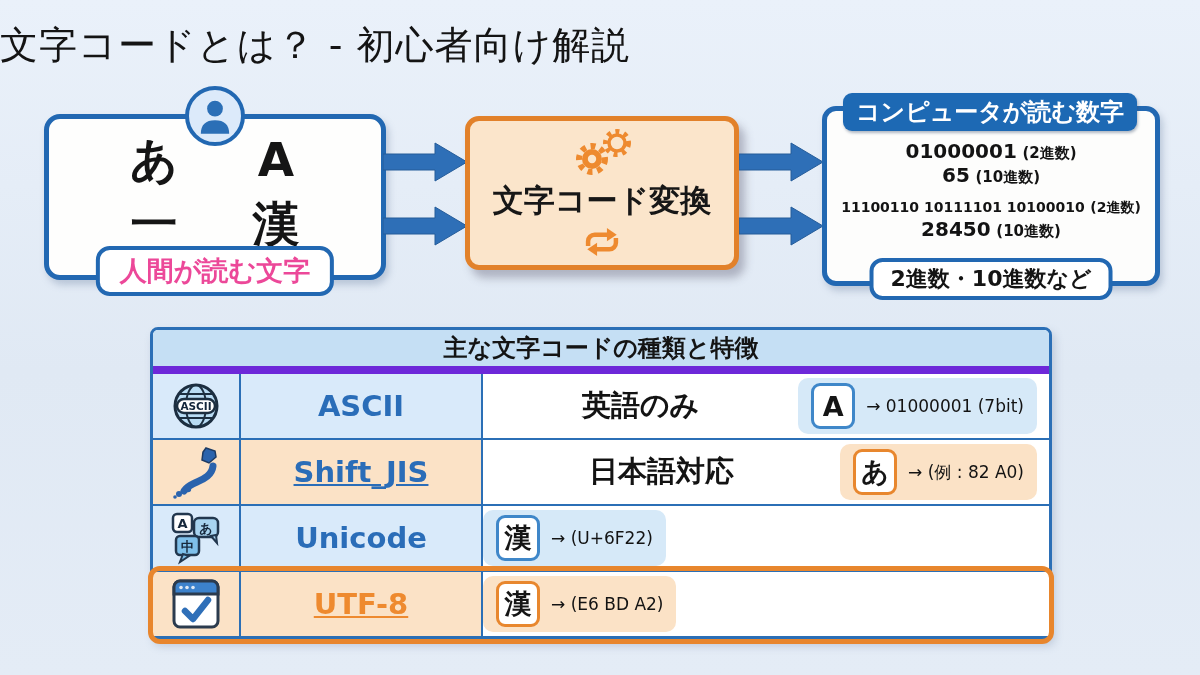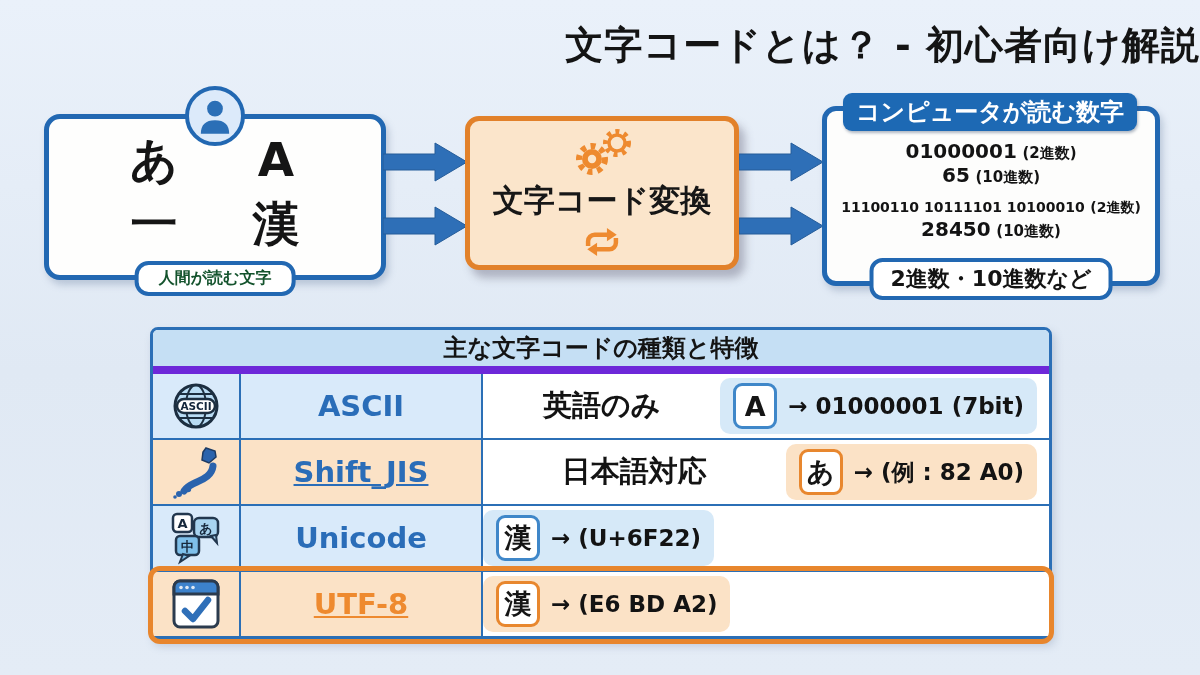--- a/index.html
+++ b/index.html
@@ -10,23 +10,22 @@
     overflow:hidden;
   }
   .canvas {
     position:relative; width:1200px; height:675px;
     background:linear-gradient(180deg,#eaf1fa 0%, #e0e9f4 55%, #e4ecf6 100%);
   }
 
   
   .page-title {
     position:absolute; top:20px; left:0; width:100%;
-    text-align:right; font-size:38px; font-weight:700; color:#141414;
+    text-align:left; font-size:38px; font-weight:400; color:#141414;
     letter-spacing:1px;
-    padding-left:44px;
   }
 
   
   .flow-box { position:absolute; border-radius:16px; }
   .human-box {
     left:44px; top:114px; width:342px; height:166px;
     background:#fefefd; border:5px solid #2268b2;
     box-shadow:3px 5px 7px rgba(110,130,160,.35);
   }
   .person-badge {
@@ -37,21 +36,21 @@
   }
   .char-grid {
     position:absolute; top:14px; left:0; width:100%; height:118px;
     display:flex; flex-direction:column; justify-content:space-between;
   }
   .char-row { display:flex; justify-content:center; gap:58px; }
   .big-char { font-size:47px; font-weight:800; color:#151515; line-height:1.15; width:64px; text-align:center; }
   .human-label {
     position:absolute; bottom:-21px; left:50%; transform:translateX(-50%);
     background:#ffffff; border:4px solid #2268b2; border-radius:14px;
-    padding:3px 20px; font-size:16px; font-weight:800; color:#14532d; white-space:nowrap;
+    padding:3px 20px; font-size:27px; font-weight:800; color:#ec4899; white-space:nowrap;
   }
 
   .converter-box {
     left:465px; top:116px; width:274px; height:154px;
     background:#fbe5cb; border:5px solid #e2812a; border-radius:14px;
     box-shadow:6px 8px 8px rgba(110,110,130,.45);
     display:flex; flex-direction:column; align-items:center; justify-content:center;
   }
   .converter-title { font-size:31px; font-weight:800; color:#171717; margin:2px 0 2px; white-space:nowrap; }
 
@@ -113,21 +112,21 @@
   .desc { flex:1; text-align:center; font-size:29px; font-weight:800; color:#131313; white-space:nowrap; }
   .example-pill {
     display:flex; align-items:center; gap:11px;
     border-radius:10px; padding:5px 13px;
   }
   .char-chip {
     background:#fff; border-radius:9px; width:44px; height:46px;
     display:flex; align-items:center; justify-content:center;
     font-size:27px; font-weight:800; color:#151515; flex:0 0 auto;
   }
-  .example-text { font-size:23px; font-weight:700; color:#131313; white-space:nowrap; }
+  .example-text { font-size:17px; font-weight:400; color:#131313; white-space:nowrap; }
 
   .row-blue .cell-icon, .row-blue .cell-name { background:#d9eafa; }
   .row-blue .example-pill { background:#d6e9f8; }
   .row-blue .char-chip { border:3px solid #3f87c9; }
 
   .row-orange .cell-icon, .row-orange .cell-name { background:#fbe2c6;text-decoration:underline; }
   .row-orange .example-pill { background:#fbe2c6; }
   .row-orange .char-chip { border:3px solid #e8872e; }
 
   .row-utf8 .cell-name { color:#ee8a2f; }

